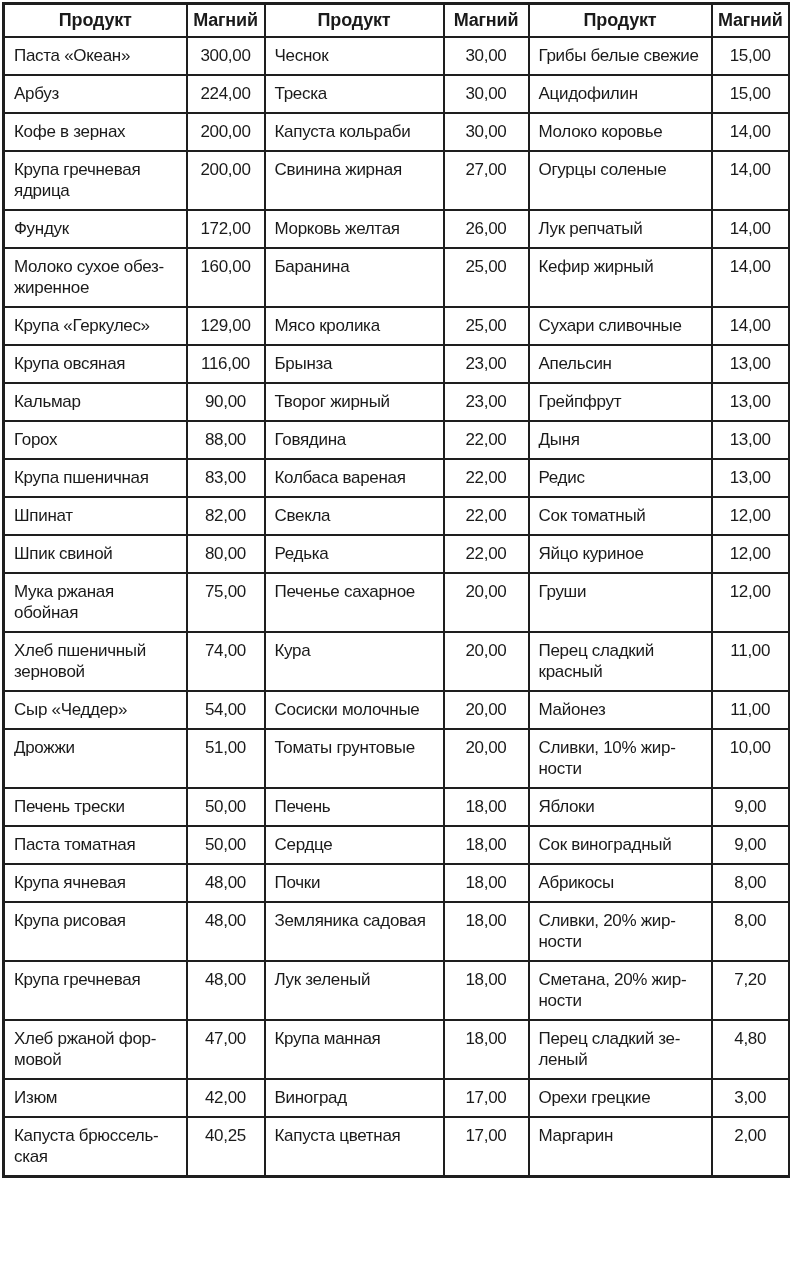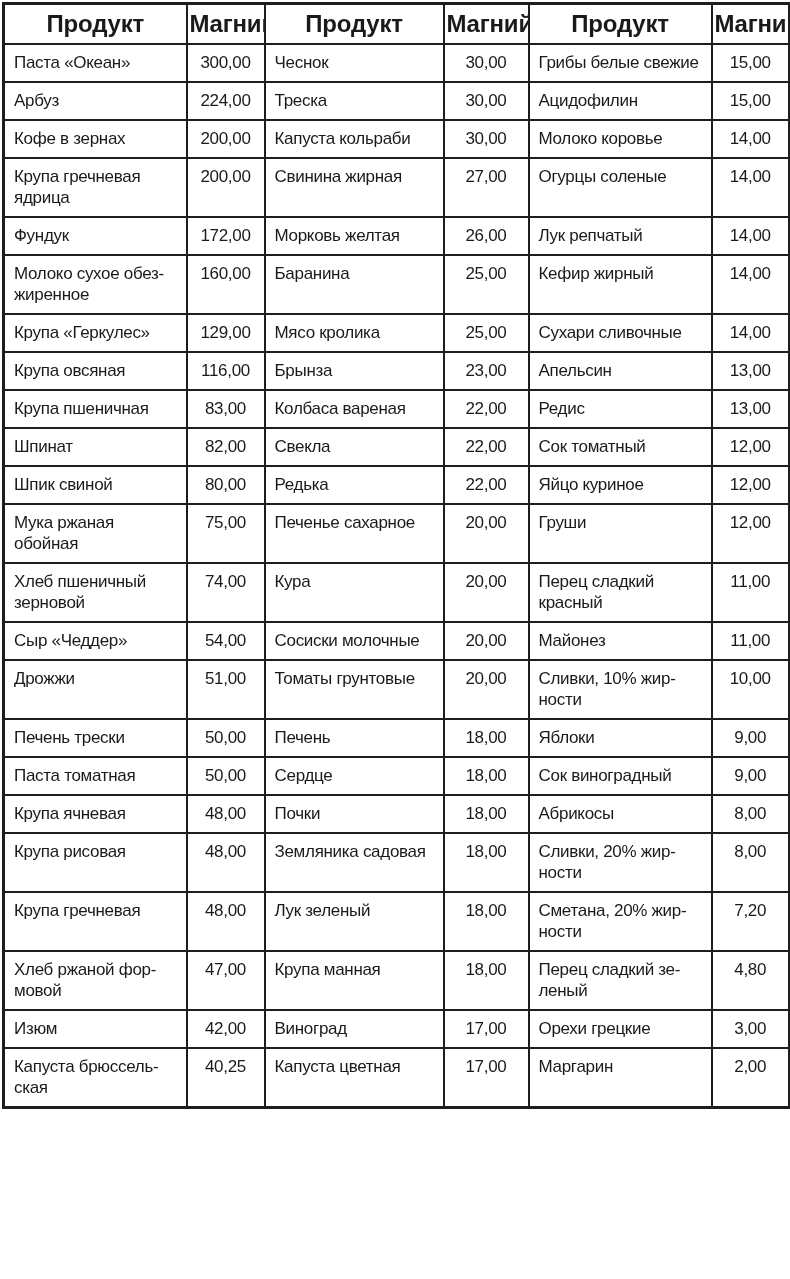--- a/index.html
+++ b/index.html
@@ -18,21 +18,21 @@
     width: 786px;
     margin: 2px;
     border: 3px solid #1e1e1e;
   }
   .mg-table th, .mg-table td {
     border: 2px solid #1e1e1e;
     vertical-align: top;
     overflow: hidden;
   }
   .mg-table th {
-    font-size: 24px;
+    font-size: 18px;
     font-weight: bold;
     padding: 5px 2px 5px 2px;
     letter-spacing: -0.2px;
   }
   .mg-table td {
     font-size: 17px;
     line-height: 21px;
     letter-spacing: -0.3px;
     white-space: pre-line;
   }
@@ -134,20 +134,36 @@
       </tr>
       <tr>
         <td class="prod">Крупа овсяная</td>
         <td class="num">116,00</td>
         <td class="prod">Брынза</td>
         <td class="num">23,00</td>
         <td class="prod">Апельсин</td>
         <td class="num">13,00</td>
       </tr>
       <tr>
+        <td class="prod">Кальмар</td>
+        <td class="num">90,00</td>
+        <td class="prod">Творог жирный</td>
+        <td class="num">23,00</td>
+        <td class="prod">Грейпфрут</td>
+        <td class="num">13,00</td>
+      </tr>
+      <tr>
+        <td class="prod">Горох</td>
+        <td class="num">88,00</td>
+        <td class="prod">Говядина</td>
+        <td class="num">22,00</td>
+        <td class="prod">Дыня</td>
+        <td class="num">13,00</td>
+      </tr>
+      <tr>
         <td class="prod">Крупа пшеничная</td>
         <td class="num">83,00</td>
         <td class="prod">Колбаса вареная</td>
         <td class="num">22,00</td>
         <td class="prod">Редис</td>
         <td class="num">13,00</td>
       </tr>
       <tr>
         <td class="prod">Шпинат</td>
         <td class="num">82,00</td>

